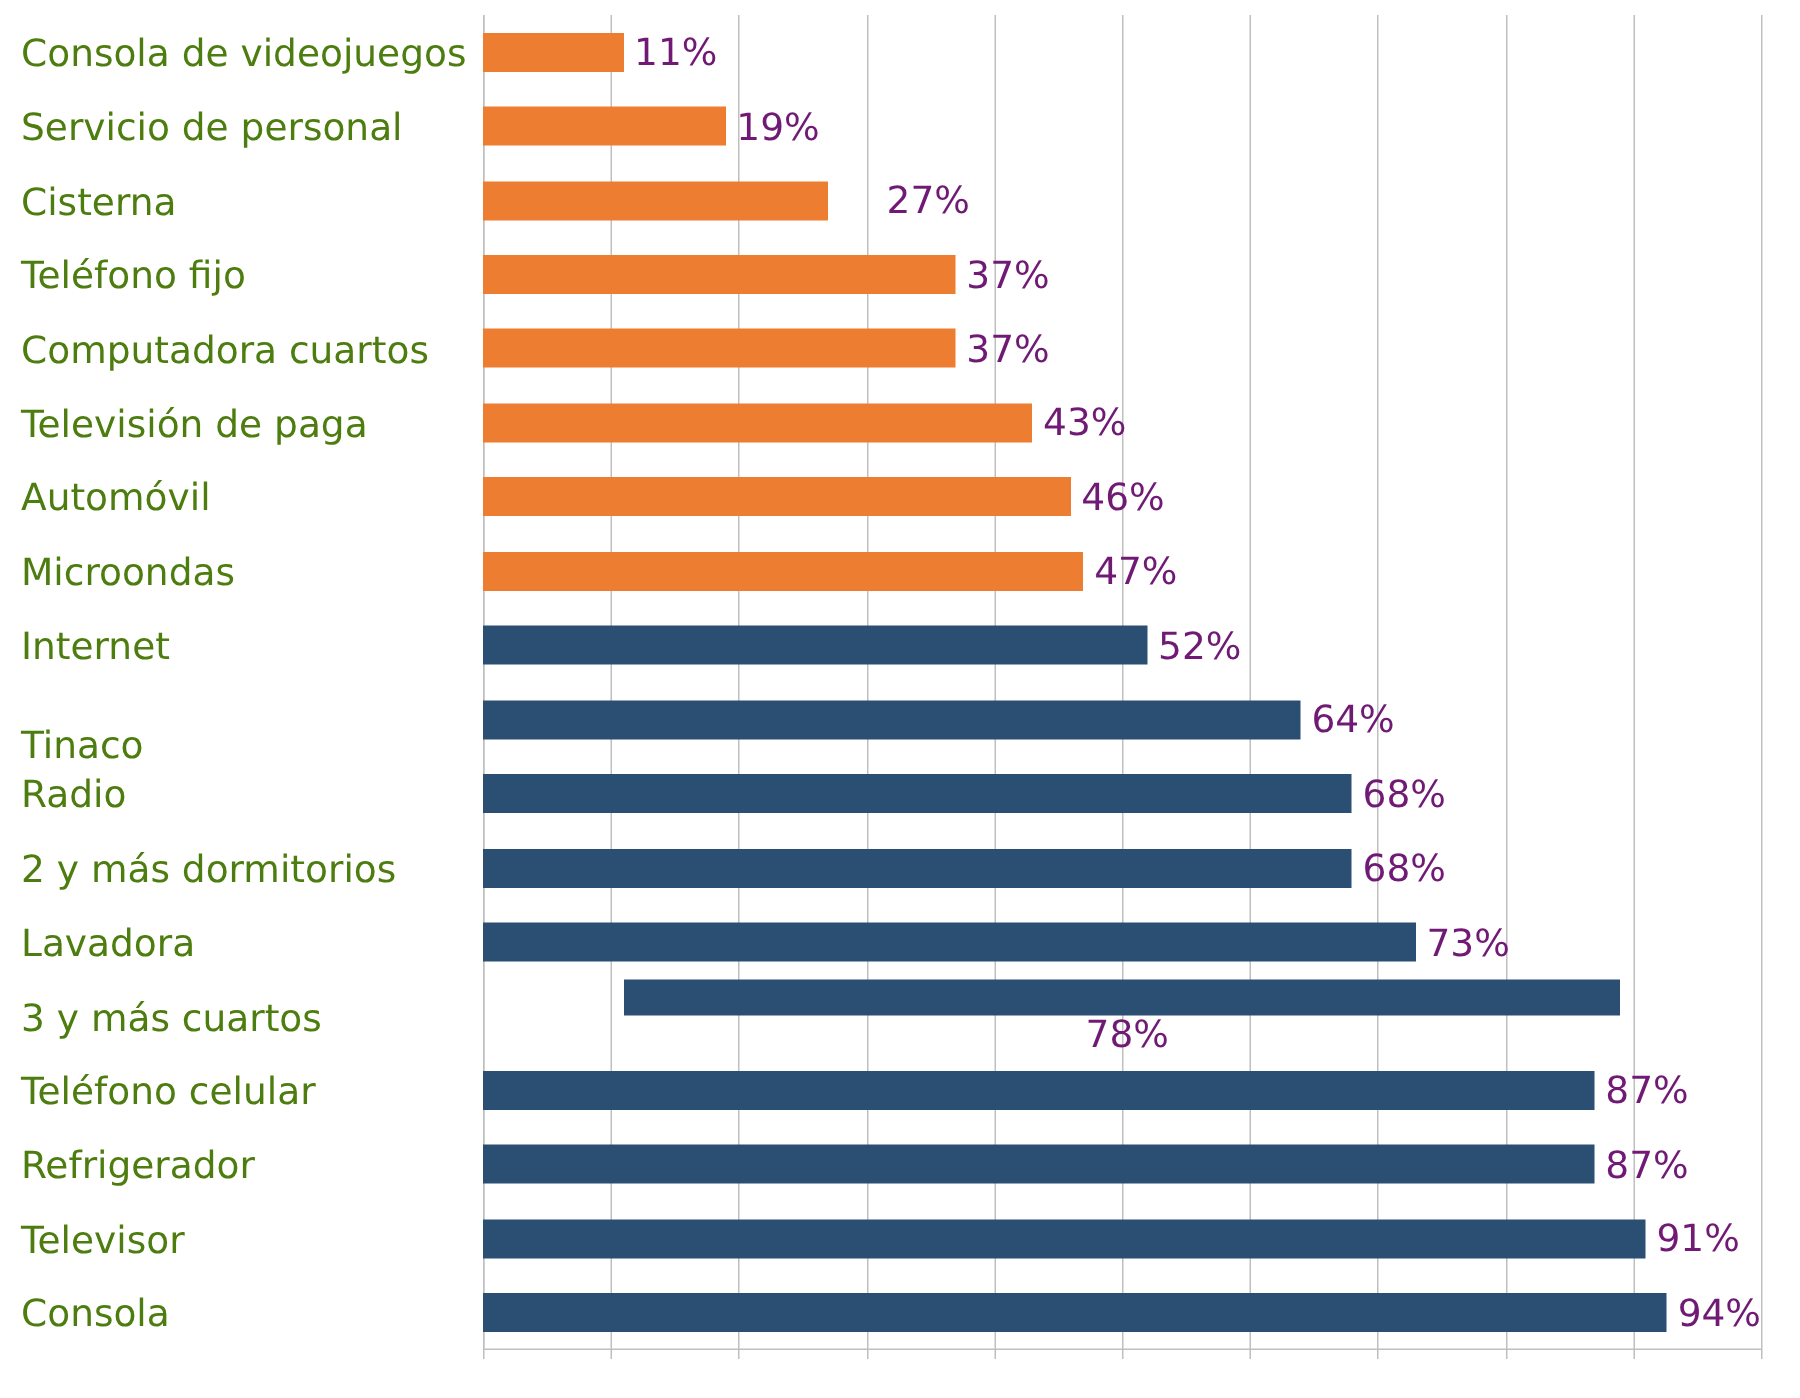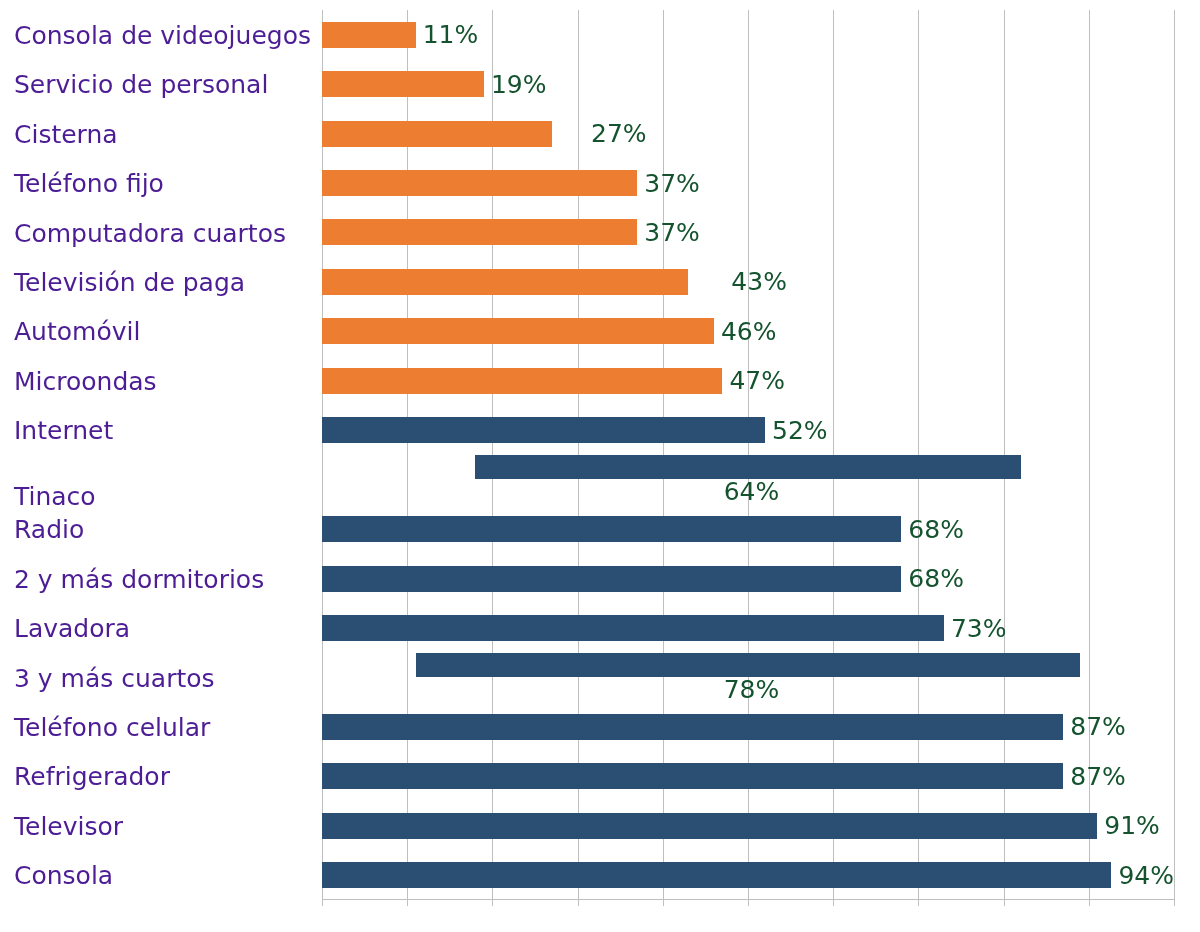--- a/index.html
+++ b/index.html
@@ -80,39 +80,39 @@
   }
   .bar {
     height: 26px;
     background: #2b4f72;
   }
   .bar.orange {
     background: #ed7d31;
   }
   .bar-value {
     font-size: 25px;
-    color: #14532d;
+    color: #701a75;
     margin-left: 7px;
     white-space: nowrap;
     line-height: 1;
   }
 
   
   .cat-labels {
     position: absolute;
     left: 0;
     top: 10px;
     width: 318px;
     height: 890px;
   }
   .cat-label {
     position: absolute;
     left: 14px;
     font-size: 25px;
-    color: #4c1d95;
+    color: #4d7c0f;
     white-space: nowrap;
     line-height: 1;
   }
 </style>
 </head>
 <body>
 
 <div id="chart-root">
 
   <div class="cat-labels">
@@ -177,37 +177,37 @@
           <span class="bar-value">27%</span>
         </div>
         <div class="row" style="top: 148.333px; height: 49.4444px;">
           <div class="bar orange" style="width: 315.24px; background: rgb(237, 125, 49);"></div>
           <span class="bar-value">37%</span>
         </div>
         <div class="row" style="top: 197.778px; height: 49.4444px;">
           <div class="bar orange" style="width: 315.24px; background: rgb(237, 125, 49);"></div>
           <span class="bar-value">37%</span>
         </div>
-        <div class="row" style="top: 247.222px; height: 49.4444px; gap: 36px;">
+        <div class="row" style="top: 247.222px; height: 49.4444px;">
           <div class="bar orange" style="width: 366.36px; background: rgb(237, 125, 49);"></div>
           <span class="bar-value">43%</span>
         </div>
         <div class="row" style="top: 296.667px; height: 49.4444px;">
           <div class="bar orange" style="width: 391.92px; background: rgb(237, 125, 49);"></div>
           <span class="bar-value">46%</span>
         </div>
         <div class="row" style="top: 346.111px; height: 49.4444px;">
           <div class="bar orange" style="width: 400.44px; background: rgb(237, 125, 49);"></div>
           <span class="bar-value">47%</span>
         </div>
         <div class="row" style="top: 395.556px; height: 49.4444px;">
           <div class="bar" style="width: 443.04px; background: rgb(43, 79, 114);"></div>
           <span class="bar-value">52%</span>
         </div>
-        <div class="row" style="top: 445px; height: 49.4444px; flex-direction: column;">
+        <div class="row" style="top: 445px; height: 49.4444px;">
           <div class="bar" style="width: 545.28px; background: rgb(43, 79, 114);"></div>
           <span class="bar-value">64%</span>
         </div>
         <div class="row" style="top: 494.444px; height: 49.4444px;">
           <div class="bar" style="width: 579.36px; background: rgb(43, 79, 114);"></div>
           <span class="bar-value">68%</span>
         </div>
         <div class="row" style="top: 543.889px; height: 49.4444px;">
           <div class="bar" style="width: 579.36px; background: rgb(43, 79, 114);"></div>
           <span class="bar-value">68%</span>

